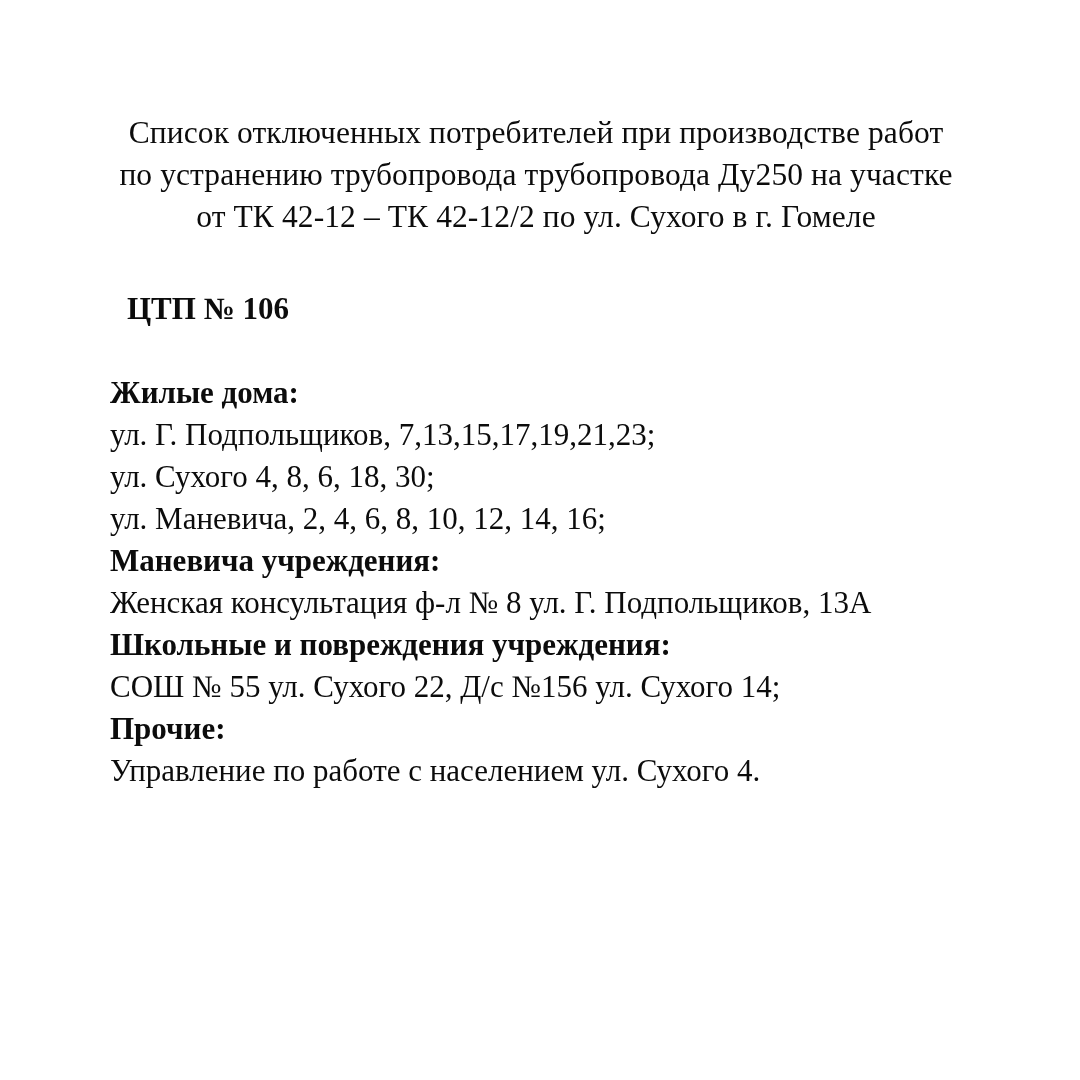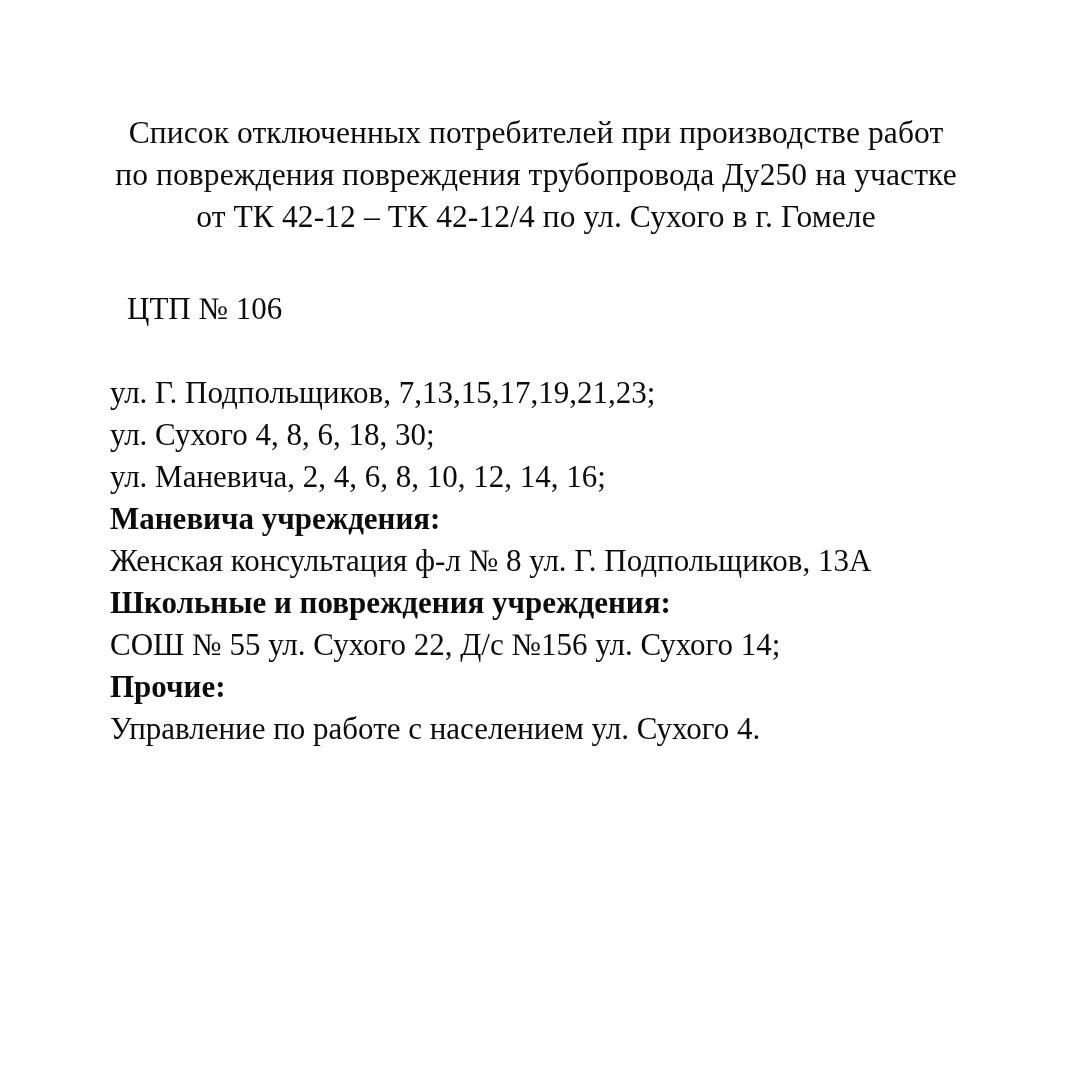--- a/index.html
+++ b/index.html
@@ -41,21 +41,21 @@
     white-space: nowrap;
   }
 
   
   .ctp-heading {
     position: absolute;
     left: 127px;
     top: 288px;
     font-size: 31px;
     line-height: 42px;
-    font-weight: 400;
+    font-weight: 700;
     white-space: nowrap;
     text-align: right;
   }
 
   
   .body-block {
     position: absolute;
     left: 110px;
     top: 372px;
     width: 940px;
@@ -70,27 +70,28 @@
     font-weight: 700;
   }
 </style>
 </head>
 <body style="background: rgb(255, 255, 255); color: rgb(12, 12, 12);">
 
 <div class="page">
 
   <div class="doc-title">
     <span class="tline">Список отключенных потребителей при производстве работ</span>
-    <span class="tline">по повреждения повреждения трубопровода Ду250 на участке</span>
-    <span class="tline">от ТК 42-12 – ТК 42-12/4 по ул. Сухого в г. Гомеле</span>
+    <span class="tline">по устранению трубопровода трубопровода Ду250 на участке</span>
+    <span class="tline">от ТК 42-12 – ТК 42-12/2 по ул. Сухого в г. Гомеле</span>
   </div>
 
   <div class="ctp-heading">ЦТП № 106</div>
 
   <div class="body-block">
+      <div class="body-line is-heading">Жилые дома:</div>
       <div class="body-line">ул. Г. Подпольщиков, 7,13,15,17,19,21,23;</div>
       <div class="body-line">ул. Сухого 4, 8, 6, 18, 30;</div>
       <div class="body-line">ул. Маневича, 2, 4, 6, 8, 10, 12, 14, 16;</div>
       <div class="body-line is-heading">Маневича учреждения:</div>
       <div class="body-line">Женская консультация ф-л № 8 ул. Г. Подпольщиков, 13А</div>
       <div class="body-line is-heading">Школьные и повреждения учреждения:</div>
       <div class="body-line">СОШ № 55 ул. Сухого 22, Д/с №156 ул. Сухого 14;</div>
       <div class="body-line is-heading">Прочие:</div>
       <div class="body-line">Управление по работе с населением ул. Сухого 4.</div>
     </div>

